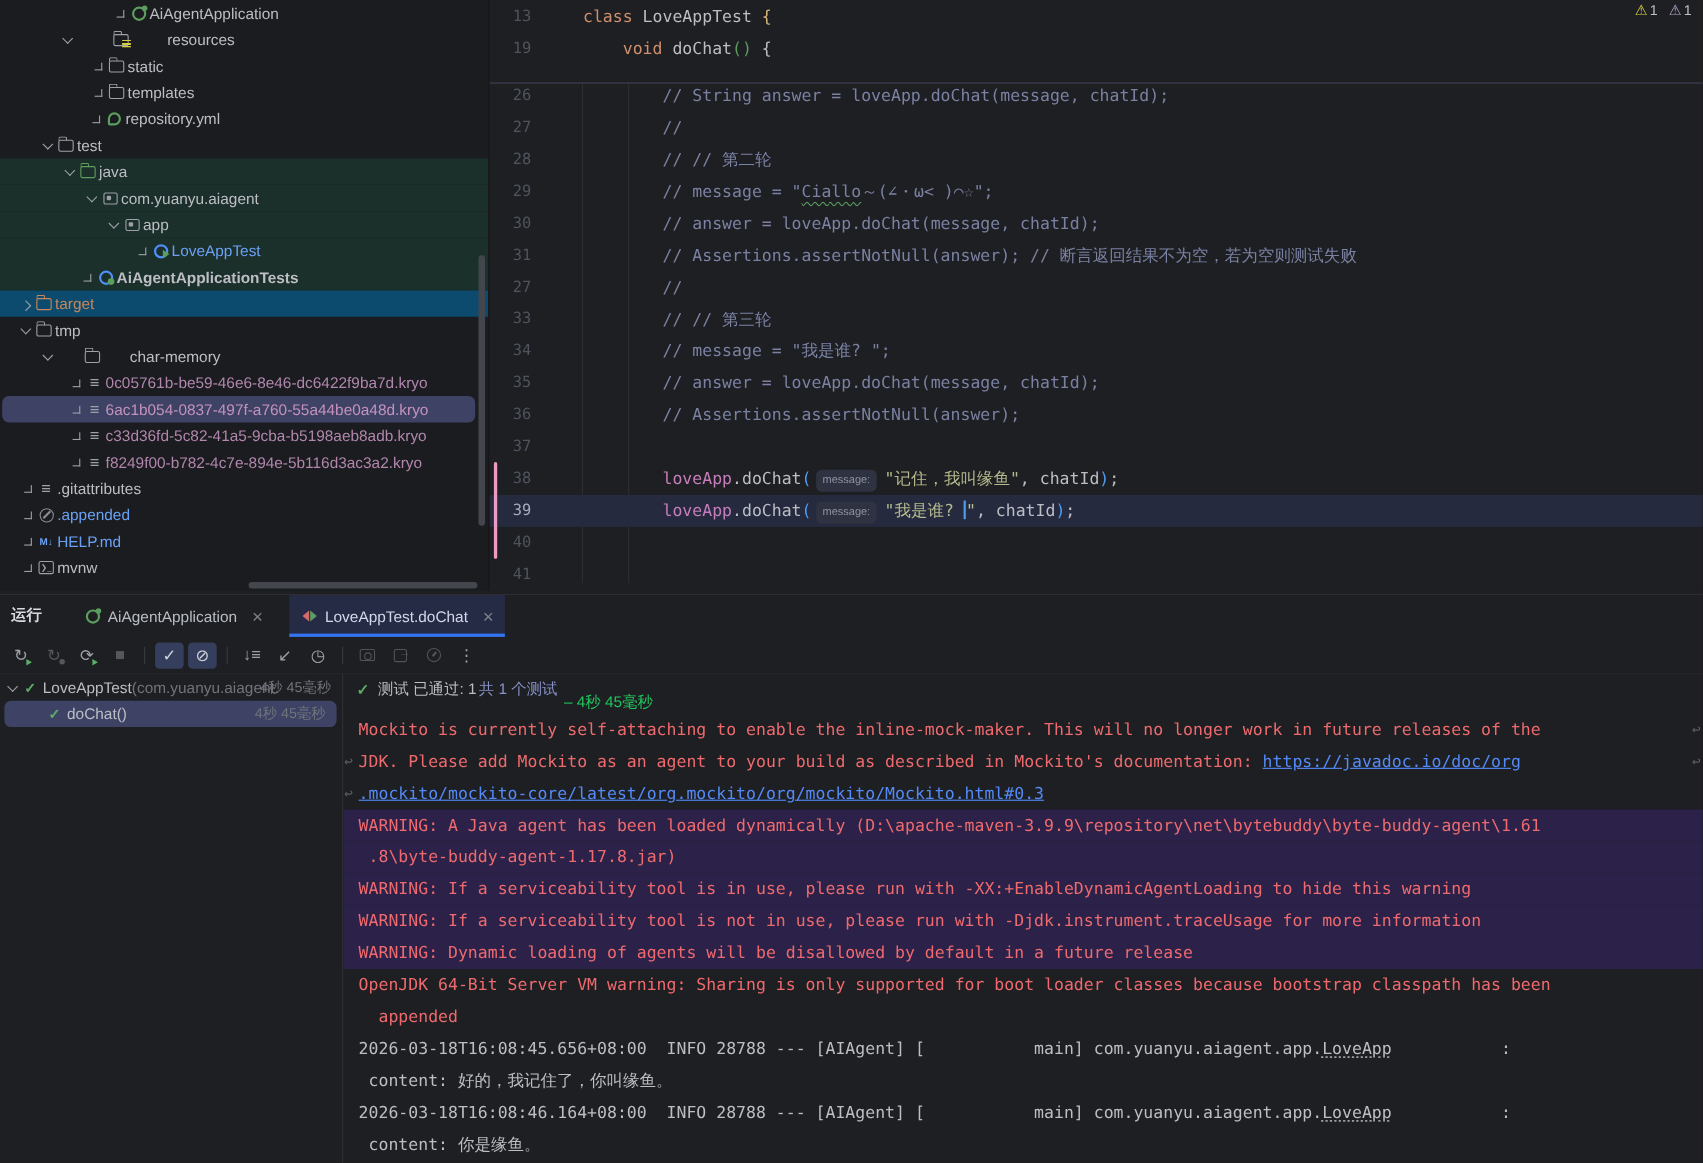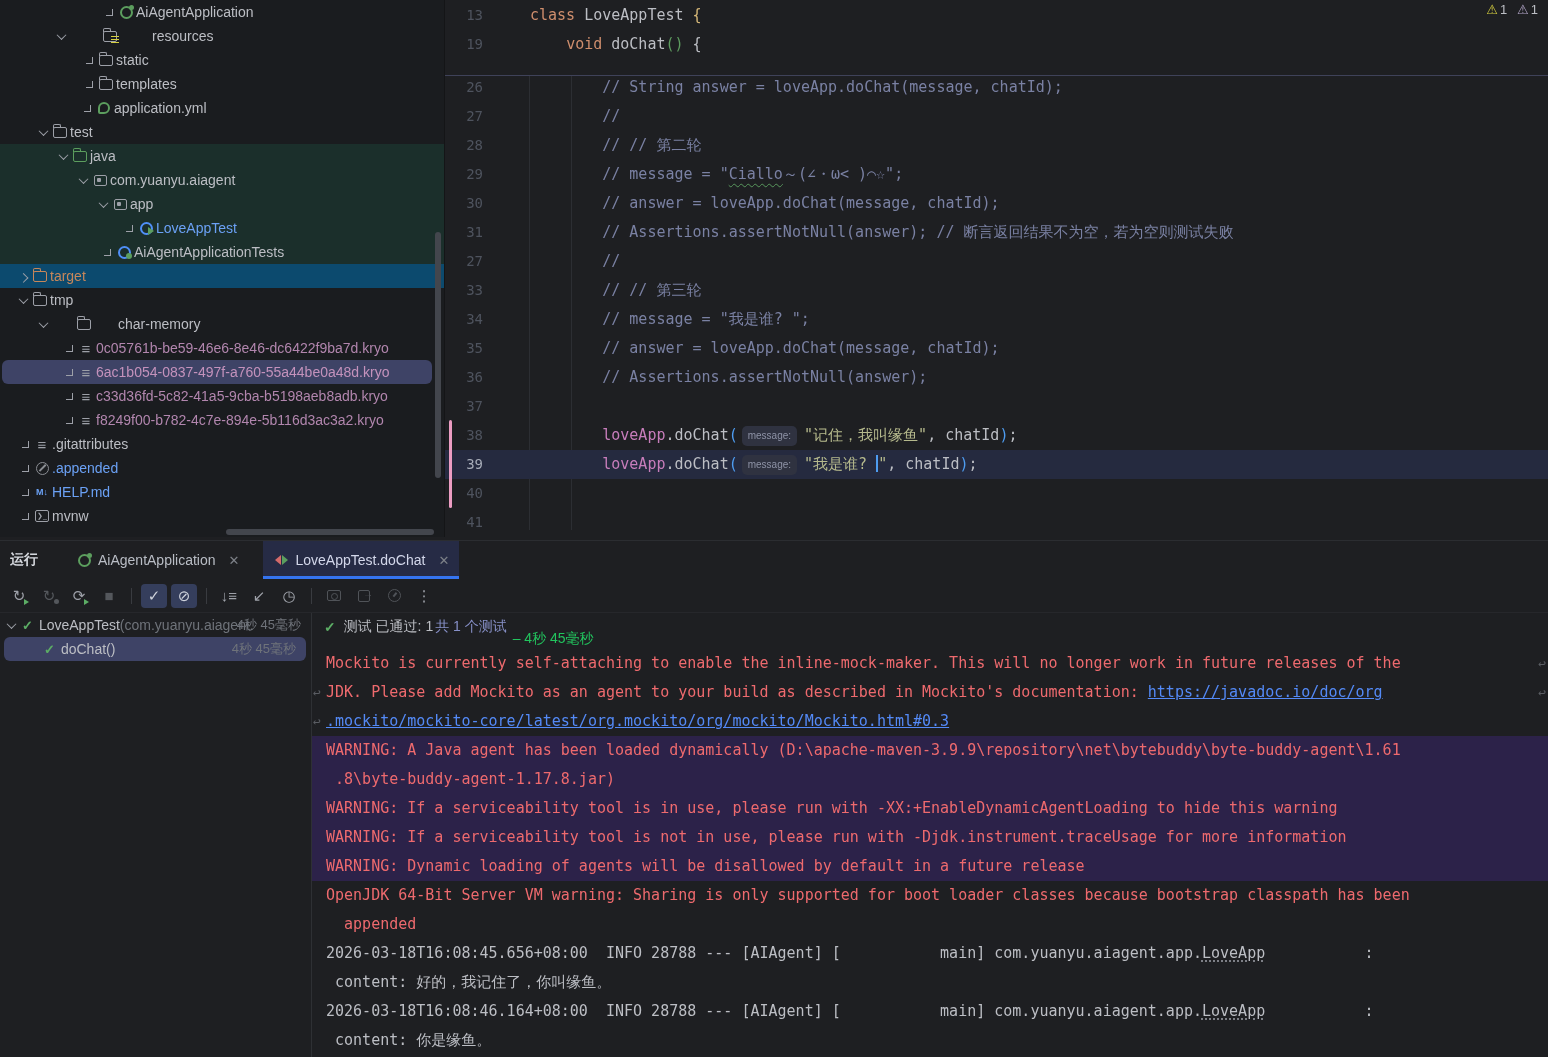--- a/index.html
+++ b/index.html
@@ -151,21 +151,21 @@
         <span class="t-ic">
           <span class="icf"></span>
         </span>
         <span class="t-label w">templates</span>
       </div>
       <div class="t-row" style="padding-left: 80px;">
         <span class="chev"></span>
         <span class="t-ic">
           <span class="icyml"></span>
         </span>
-        <span class="t-label w">application.yml</span>
+        <span class="t-label w">repository.yml</span>
       </div>
       <div class="t-row" style="padding-left: 36px;">
         <span class="chev v"></span>
         <span class="t-ic">
           <span class="icf"></span>
         </span>
         <span class="t-label w">test</span>
       </div>
       <div class="t-row bg-teal" style="padding-left: 56px;">
         <span class="chev v"></span>
@@ -188,21 +188,21 @@
         </span>
         <span class="t-label w">app</span>
       </div>
       <div class="t-row bg-teal" style="padding-left: 122px;">
         <span class="chev"></span>
         <span class="t-ic">
           <span class="icclass"></span>
         </span>
         <span class="t-label blue">LoveAppTest</span>
       </div>
-      <div class="t-row bg-teal" style="padding-left: 100px;">
+      <div class="t-row bg-teal" style="padding-left: 72px; font-weight: bold;">
         <span class="chev"></span>
         <span class="t-ic">
           <span class="icclass plus"></span>
         </span>
         <span class="t-label w">AiAgentApplicationTests</span>
       </div>
       <div class="t-row bg-maroon" style="padding-left: 16px;">
         <span class="chev r"></span>
         <span class="t-ic">
           <span class="icf amber"></span>

